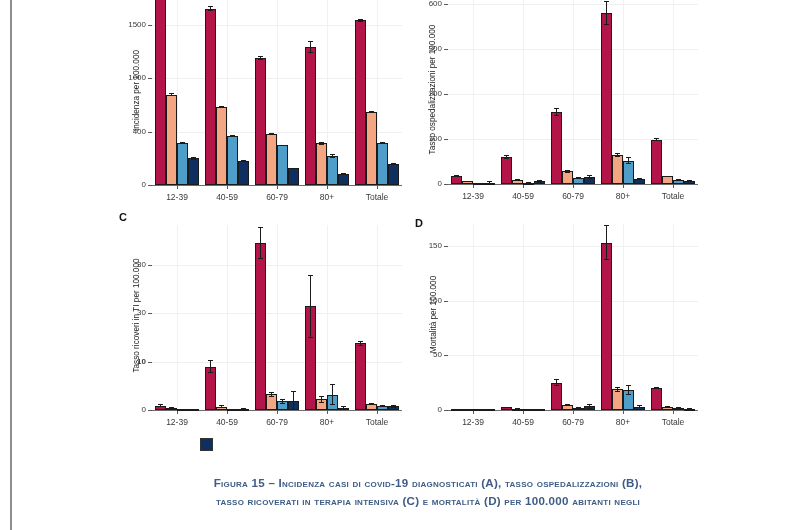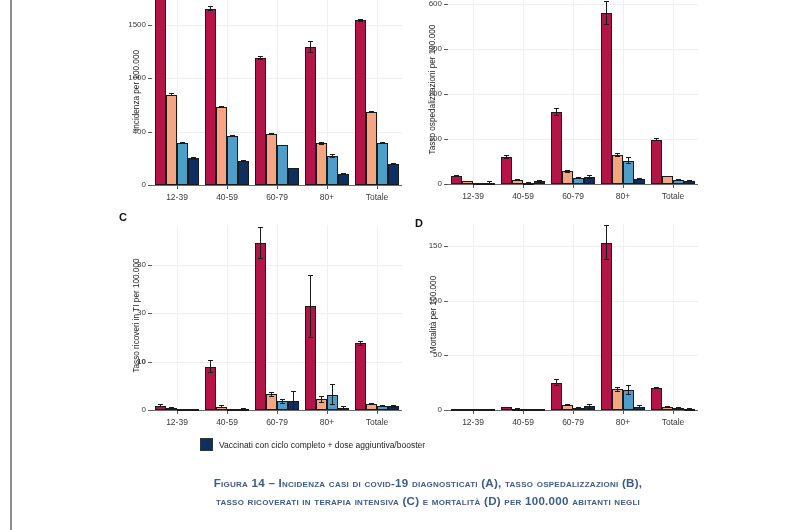--- a/index.html
+++ b/index.html
@@ -476,21 +476,20 @@
       <div class="err" style="left: 189px; top: 182.8px; width: 5px; height: 1px;"></div>
       <div class="bar" style="left: 236px; top: 184.5px; width: 11px; height: 1.5px; background: rgb(14, 47, 96);"></div>
       <div class="err" style="left: 241px; top: 184.4px; width: 1px; height: 0.7px;"></div>
       <div class="err" style="left: 239px; top: 184.4px; width: 5px; height: 1px;"></div>
       <div class="err" style="left: 239px; top: 184px; width: 5px; height: 1px;"></div>
     </div>
 
   <div class="legend">
       <div class="lg-item">
         <span class="lg-swatch" style="background: rgb(14, 47, 96);"></span>
-        <span class="lg-label">Vaccinati con ciclo completo + dose aggiuntiva/booster</span>
       </div>
     </div>
 
   <div class="caption">
-    <div>Figura 14 – Incidenza casi di covid-19 diagnosticati (A), tasso ospedalizzazioni (B),</div>
+    <div>Figura 15 – Incidenza casi di covid-19 diagnosticati (A), tasso ospedalizzazioni (B),</div>
     <div>tasso ricoverati in terapia intensiva (C) e mortalità (D) per 100.000 abitanti negli</div>
   </div>
 </div>
 
 </body></html>

